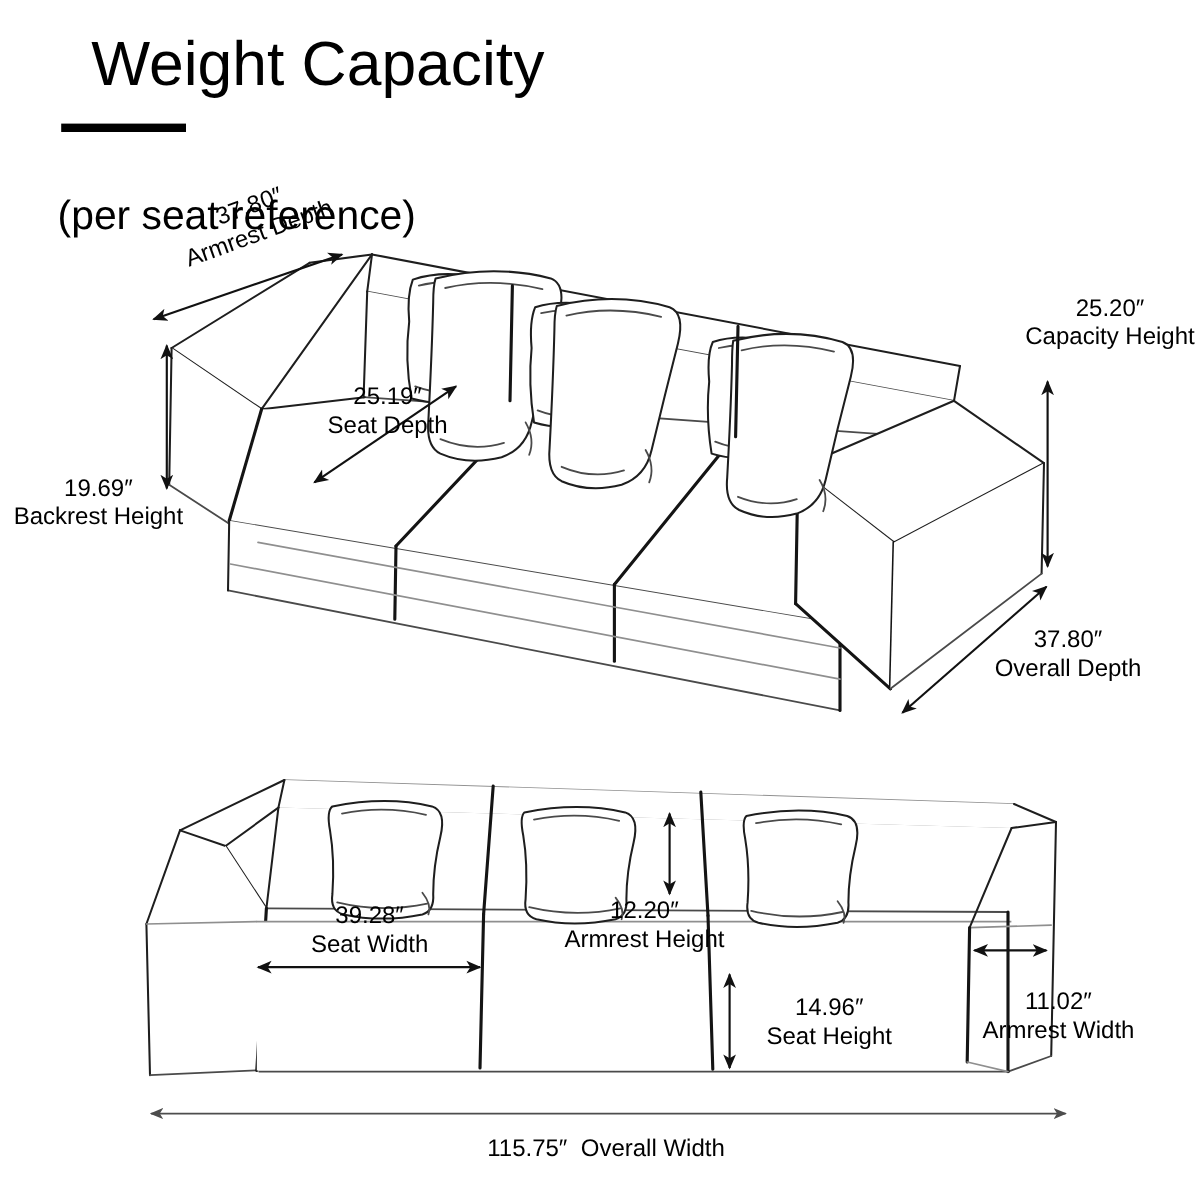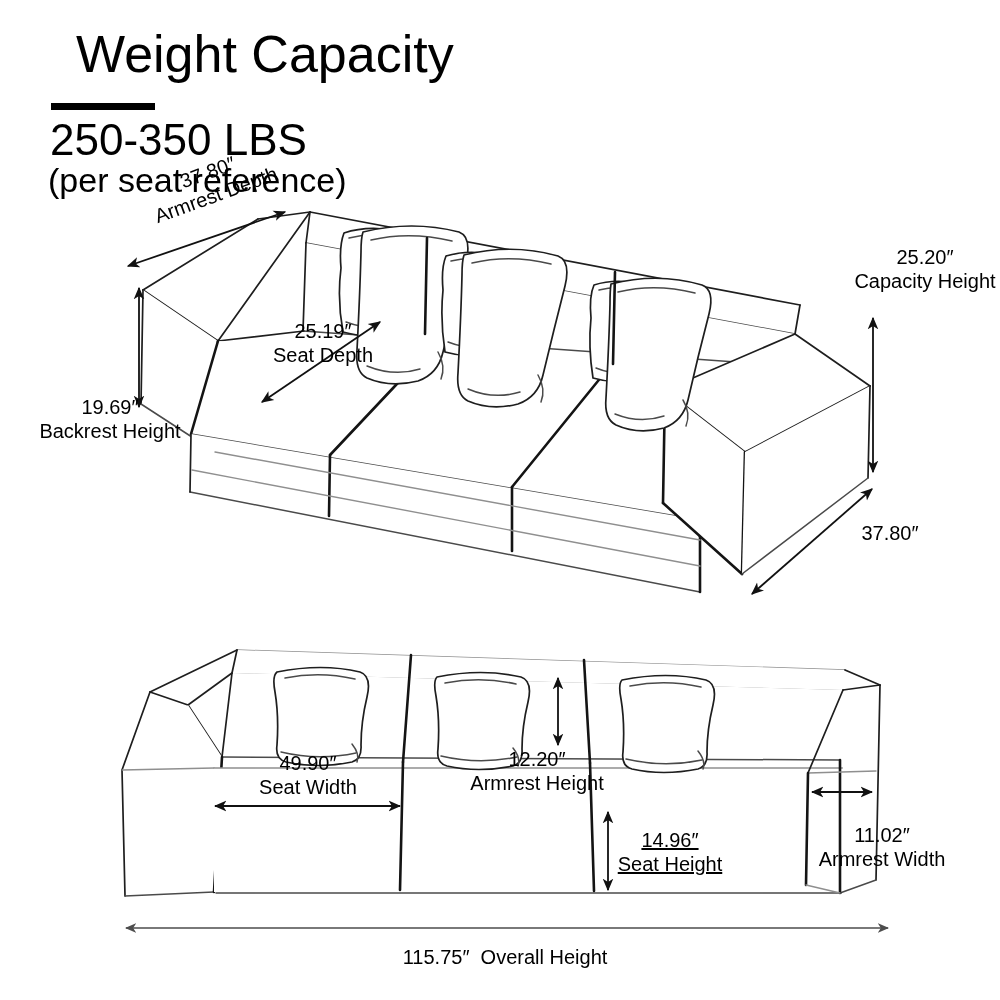--- a/index.html
+++ b/index.html
@@ -303,64 +303,64 @@
       <line class="dimline" x1="608" y1="812" x2="608" y2="890" marker-start="url(#ah)" marker-end="url(#ah)"></line>
 
       <line class="dimline" x1="812" y1="792" x2="872" y2="792" marker-start="url(#ah)" marker-end="url(#ah)"></line>
 
       <line class="dimlineG" x1="126" y1="928" x2="888" y2="928" marker-start="url(#ahg)" marker-end="url(#ahg)"></line>
     </g>
   </svg>
 
   <div class="hdr-title">Weight Capacity</div>
   <div class="hdr-rule"></div>
-  <div class="hdr-weight">250-350 LBS</div>
   <div class="hdr-sub">(per seat reference)</div>
 
   <div class="dim center rot" style="left:110px; top:196px; width:200px; transform:rotate(-20deg);">
     <span class="v">37.80″</span>
     <span class="n">Armrest Depth</span>
   </div>
 
   <div class="dim center" style="left:253px; top:320px; width:140px;">
     <span class="v">25.19″</span>
     <span class="n">Seat Depth</span>
   </div>
 
-  <div class="dim center" style="left:30px; top:396px; width:160px;">
+  <div class="dim center" style="left:2px; top:396px; width:160px;">
     <span class="v">19.69″</span>
     <span class="n">Backrest Height</span>
   </div>
 
   <div class="dim center" style="left:835px; top:246px; width:180px;">
     <span class="v">25.20″</span>
     <span class="n">Capacity  Height</span>
   </div>
 
   <div class="dim center" style="left:800px; top:522px; width:180px;">
     <span class="v">37.80″</span>
+    <span class="n">Overall Depth</span>
   </div>
 
   <div class="dim center" style="left:233px; top:752px; width:150px;">
-    <span class="v">49.90″</span>
+    <span class="v">39.28″</span>
     <span class="n">Seat Width</span>
   </div>
 
   <div class="dim center" style="left:437px; top:748px; width:200px;">
     <span class="v">12.20″</span>
     <span class="n">Armrest Height</span>
   </div>
 
-  <div class="dim center" style="left:600px; top:829px; width:140px;text-decoration:underline;">
+  <div class="dim center" style="left:621px; top:829px; width:140px;">
     <span class="v">14.96″</span>
     <span class="n">Seat Height</span>
   </div>
 
   <div class="dim center" style="left:802px; top:800px; width:160px;margin-top:24px;">
     <span class="v">11.02″</span>
     <span class="n">Armrest Width</span>
   </div>
 
   <div class="dim center inline" style="left:355px; top:946px; width:300px;">
-    <span class="v">115.75″</span><span>&nbsp;&nbsp;</span><span class="n">Overall Height</span>
+    <span class="v">115.75″</span><span>&nbsp;&nbsp;</span><span class="n">Overall Width</span>
   </div>
 
 </div>
 
 </body></html>

